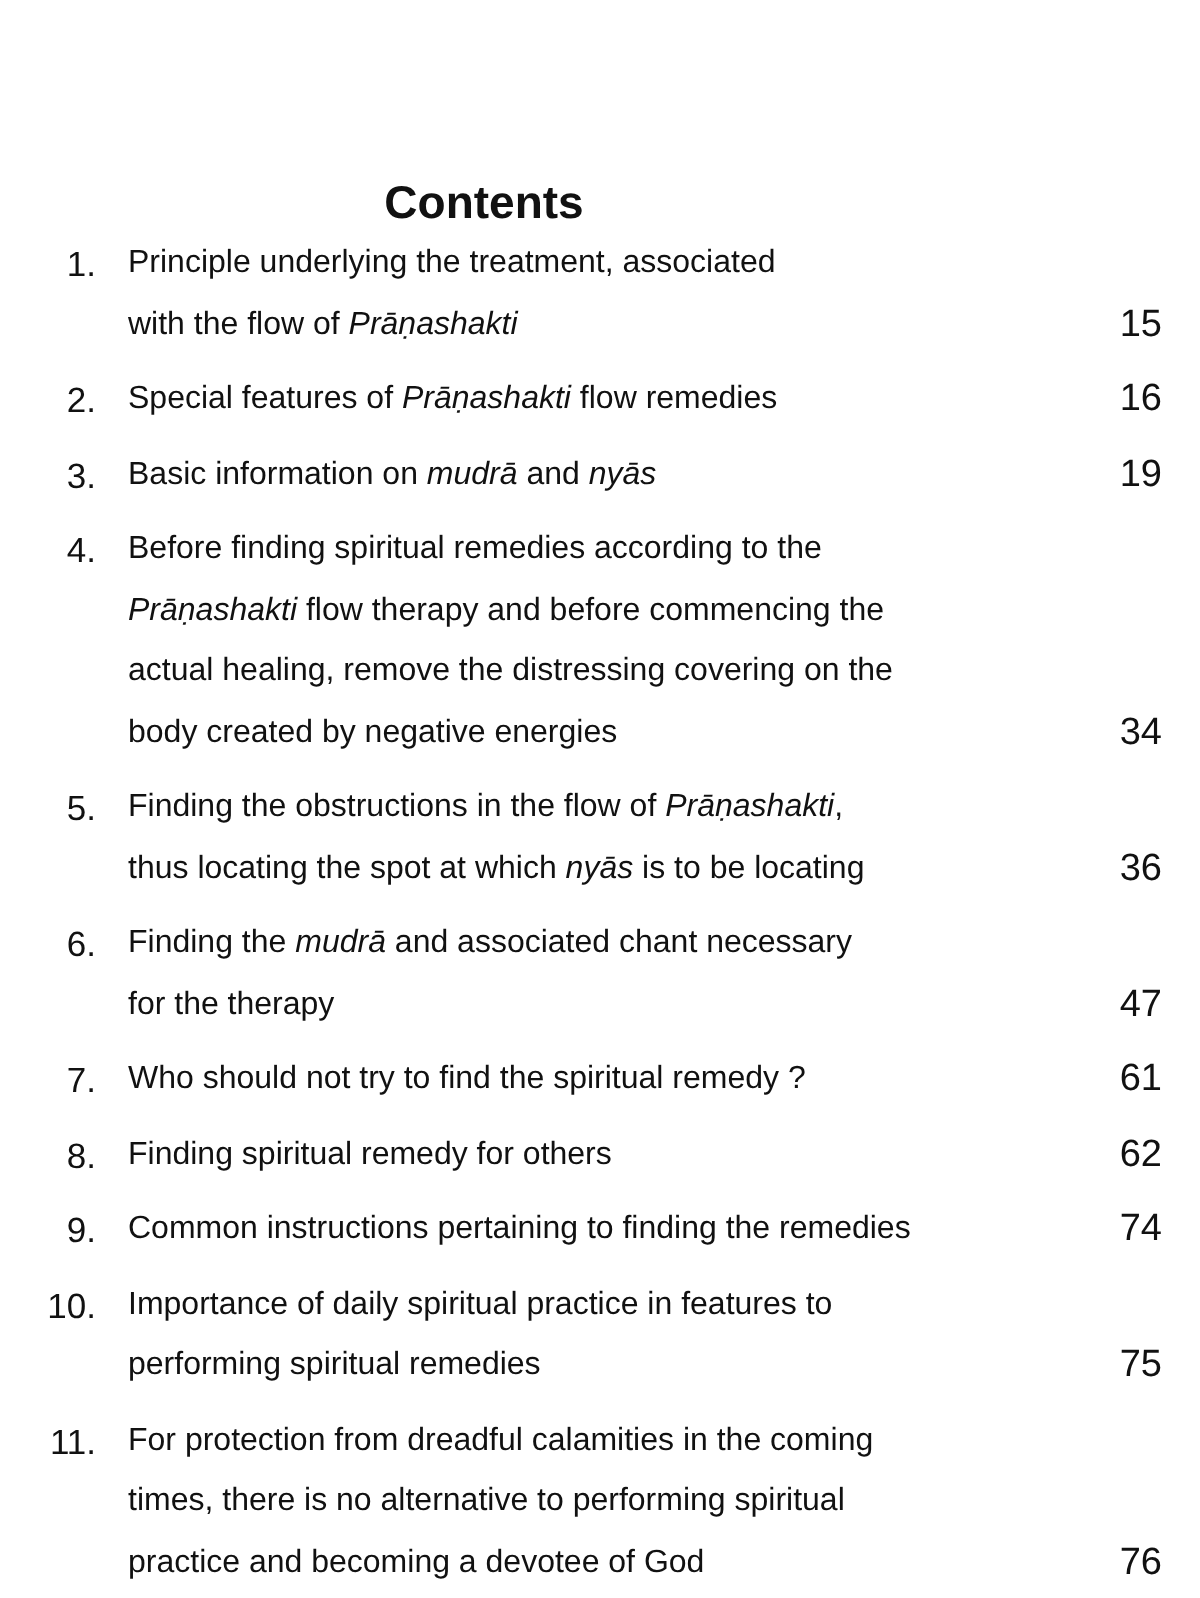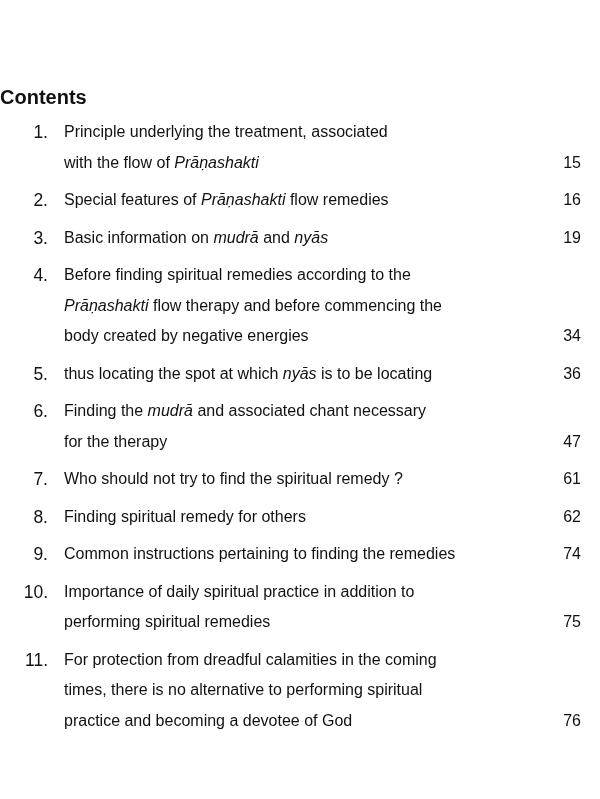--- a/index.html
+++ b/index.html
@@ -13,21 +13,22 @@
       position: relative;
       overflow: hidden;
       font-family: "Liberation Sans", sans-serif;
       color: #111111;
     }
     .page-title {
       position: absolute;
       top: 73px;
       left: 0;
       width: 484px;
-      font-size: 20px;
+      text-align: center;
+      font-size: 23px;
       font-weight: bold;
       color: #111;
     }
     .toc {
       position: absolute;
       top: 117px;
       left: 0;
       width: 600px;
     }
     .entry {
@@ -49,21 +50,21 @@
       line-height: 30.5px;
     }
     .entry .line {
       display: block;
       white-space: nowrap;
     }
     .entry .page {
       position: absolute;
       right: 19px;
       bottom: 0;
-      font-size: 16px;
+      font-size: 19px;
       line-height: 30.5px;
       text-align: center;
     }
     i { }
   </style>
 </head>
 <body>
 
 <h1 class="page-title">Contents</h1>
 
@@ -88,27 +89,29 @@
       <div class="text">
         <span class="line"><span>Basic information on </span><i>mudrā</i><span> and </span><i>nyās</i></span>
       </div>
       <span class="page">19</span>
     </div>
     <div class="entry">
       <span class="num">4.</span>
       <div class="text">
         <span class="line"><span>Before finding spiritual remedies according to the</span></span>
         <span class="line"><i>Prāṇashakti</i><span> flow therapy and before commencing the</span></span>
+        <span class="line"><span>actual healing, remove the distressing covering on the</span></span>
         <span class="line"><span>body created by negative energies</span></span>
       </div>
       <span class="page">34</span>
     </div>
     <div class="entry">
       <span class="num">5.</span>
       <div class="text">
+        <span class="line"><span>Finding the obstructions in the flow of </span><i>Prāṇashakti</i><span>,</span></span>
         <span class="line"><span>thus locating the spot at which </span><i>nyās</i><span> is to be locating</span></span>
       </div>
       <span class="page">36</span>
     </div>
     <div class="entry">
       <span class="num">6.</span>
       <div class="text">
         <span class="line"><span>Finding the </span><i>mudrā</i><span> and associated chant necessary</span></span>
         <span class="line"><span>for the therapy</span></span>
       </div>
@@ -131,21 +134,21 @@
     <div class="entry">
       <span class="num">9.</span>
       <div class="text">
         <span class="line"><span>Common instructions pertaining to finding the remedies</span></span>
       </div>
       <span class="page">74</span>
     </div>
     <div class="entry">
       <span class="num">10.</span>
       <div class="text">
-        <span class="line"><span>Importance of daily spiritual practice in addition to</span></span>
+        <span class="line"><span>Importance of daily spiritual practice in features to</span></span>
         <span class="line"><span>performing spiritual remedies</span></span>
       </div>
       <span class="page">75</span>
     </div>
     <div class="entry">
       <span class="num">11.</span>
       <div class="text">
         <span class="line"><span>For protection from dreadful calamities in the coming</span></span>
         <span class="line"><span>times, there is no alternative to performing spiritual</span></span>
         <span class="line"><span>practice and becoming a devotee of God</span></span>

